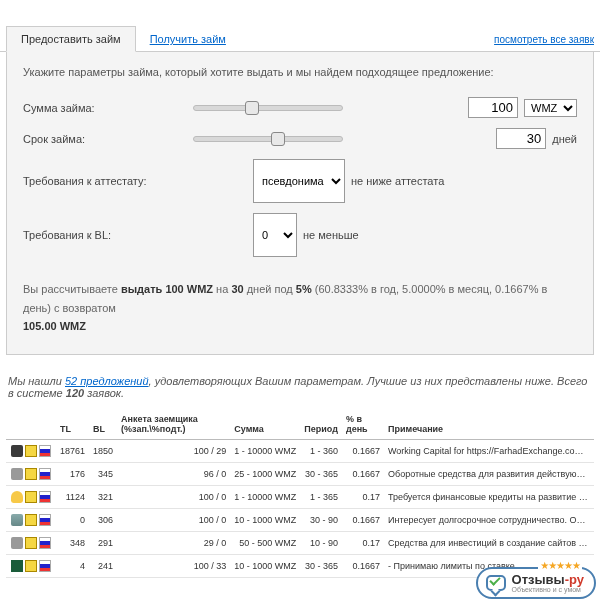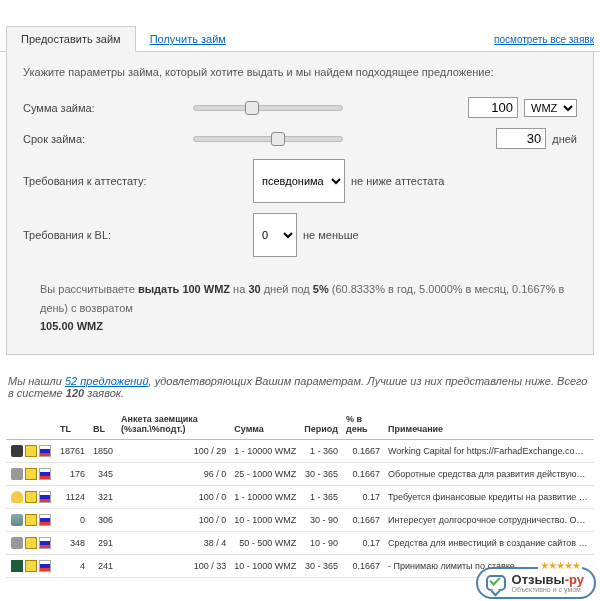--- a/index.html
+++ b/index.html
@@ -102,21 +102,20 @@
     width: 50px; text-align: right; font-size: 13px; padding: 2px 4px;
     border: 1px solid #999; background:#fff;
   }
   .unit { margin-left: 6px; color:#444;}
   select.wmz { font-size: 11px; padding: 1px 2px; border:1px solid #999; background:#fff; margin-left:6px;}
   select.att { font-size: 11px; padding: 14px 4px; border:1px solid #999; background:#fff;}
   .calc {
     margin-top: 18px;
     color: #666;
     line-height: 1.7;
-    margin-left: 17px;
   }
   .calc b { color:#333; }
   .found {
     margin: 20px 8px 10px 8px;
     font-style: italic;
     color: #555;
   }
   .found b { font-style: italic; }
   .found a { color: #0066cc; text-decoration: underline; font-style: italic; }
   table.offers {
@@ -293,21 +292,21 @@
           <td class="prof">100 / 0</td>
           <td class="sum">10 - 1000 WMZ</td>
           <td class="per">30 - 90</td>
           <td class="pct">0.1667</td>
           <td class="note">Интересует долгосрочное сотрудничество. Оффлайн торговля...</td>
         </tr>
         <tr>
           <td><span class="ico-box ico-gen"></span><span class="ico-box ico-wm"></span><span class="ico-box ico-ru"></span></td>
           <td class="tl">348</td>
           <td class="bl">291</td>
-          <td class="prof">38 / 4</td>
+          <td class="prof">29 / 0</td>
           <td class="sum">50 - 500 WMZ</td>
           <td class="per">10 - 90</td>
           <td class="pct">0.17</td>
           <td class="note">Средства для инвестиций в создание сайтов под биржи ссылок...</td>
         </tr>
         <tr>
           <td><span class="ico-box ico-fmv"></span><span class="ico-box ico-wm"></span><span class="ico-box ico-ru"></span></td>
           <td class="tl">4</td>
           <td class="bl">241</td>
           <td class="prof">100 / 33</td>

